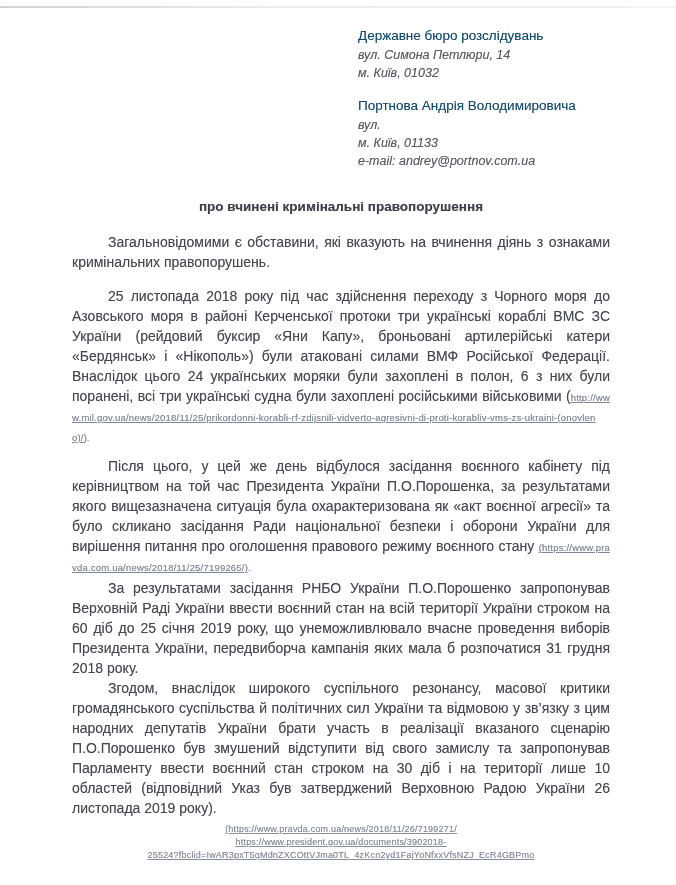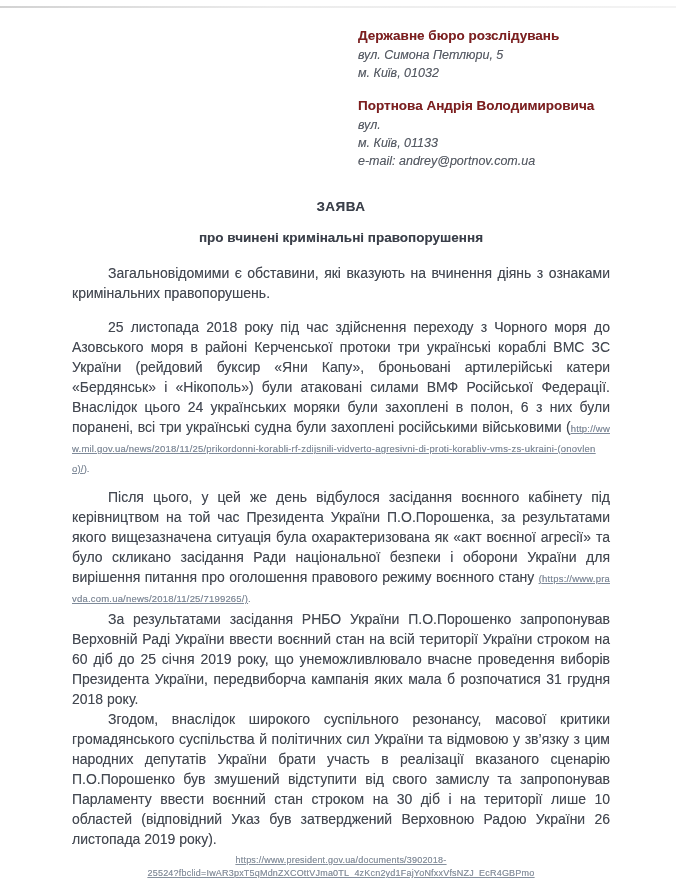--- a/index.html
+++ b/index.html
@@ -23,24 +23,24 @@
     top: 0; left: 0;
     width: 676px; height: 885px;
     padding: 26px 66px 0 72px;
     box-sizing: border-box;
     color: #434851;
     text-shadow: 0 0 .5px rgba(67,72,81,.45);
   }
   .addr-block { margin-left: 286px; }
   .addr-block.second { margin-top: 14px; }
   .addr-name {
-    font-weight: bold;
+    font-weight: normal;
     font-size: 13.5px;
     line-height: 20px;
-    color: #7f1d1d;
+    color: #0c4a6e;
   }
   .addr-line {
     font-style: italic;
     font-size: 12.5px;
     line-height: 18px;
     color: #565b64;
   }
   .title-block { margin-top: 28px; text-align: center; }
   .doc-title {
     font-weight: bold;
@@ -96,48 +96,48 @@
 </style>
 </head>
 <body>
 
 <div class="scan-edge-top"></div>
 
 <div class="page">
 
   <div class="addr-block">
     <div class="addr-name">Державне бюро розслідувань</div>
-    <div class="addr-line">вул. Симона Петлюри, 5</div>
+    <div class="addr-line">вул. Симона Петлюри, 14</div>
     <div class="addr-line">м. Київ, 01032</div>
   </div>
 
   <div class="addr-block second">
     <div class="addr-name">Портнова Андрія Володимировича</div>
     <div class="addr-line">вул.</div>
     <div class="addr-line">м. Київ, 01133</div>
     <div class="addr-line">e-mail: andrey@portnov.com.ua</div>
   </div>
 
   <div class="title-block">
-    <div class="doc-title">ЗАЯВА</div>
     <div class="doc-subtitle">про вчинені кримінальні правопорушення</div>
   </div>
 
   <div class="body-text">
 
     <p class="para gap-lg"><span>Загальновідомими є обставини, які вказують на вчинення діянь з ознаками кримінальних правопорушень.</span></p>
 
     <p class="para gap-md"><span>25 листопада 2018 року під час здійснення переходу з Чорного моря до Азовського моря в районі Керченської протоки три українські кораблі ВМС ЗС України (рейдовий буксир «Яни Капу», броньовані артилерійські катери «Бердянськ» і «Нікополь») були атаковані силами ВМФ Російської Федерації. Внаслідок цього 24 українських моряки були захоплені в полон, 6 з них були поранені, всі три українські судна були захоплені російськими військовими (</span><span class="doc-link">http://www.mil.gov.ua/news/2018/11/25/prikordonni-korabli-rf-zdijsnili-vidverto-agresivni-di-proti-korabliv-vms-zs-ukraini-(onovleno)/</span><span class="small-after">).</span></p>
 
     <p class="para"><span>Після цього, у цей же день відбулося засідання воєнного кабінету під керівництвом на той час Президента України П.О.Порошенка, за результатами якого вищезазначена ситуація була охарактеризована як «акт воєнної агресії» та було скликано засідання Ради національної безпеки і оборони України для вирішення питання про оголошення правового режиму воєнного стану </span><span class="doc-link">(https://www.pravda.com.ua/news/2018/11/25/7199265/)</span><span class="small-after">.</span></p>
 
     <p class="para"><span>За результатами засідання РНБО України П.О.Порошенко запропонував Верховній Раді України ввести воєнний стан на всій території України строком на 60 діб до 25 січня 2019 року, що унеможливлювало вчасне проведення виборів Президента України, передвиборча кампанія яких мала б розпочатися 31 грудня 2018 року.</span></p>
 
     <p class="para"><span>Згодом, внаслідок широкого суспільного резонансу, масової критики громадянського суспільства й політичних сил України та відмовою у зв’язку з цим народних депутатів України брати участь в реалізації вказаного сценарію П.О.Порошенко був змушений відступити від свого замислу та запропонував Парламенту ввести воєнний стан строком на 30 діб і на території лише 10 областей (відповідний Указ був затверджений Верховною Радою України 26 листопада 2019 року).</span></p>
 
   </div>
 
   <div class="footnotes">
+    <div class="foot-line"><span class="foot-link">(https://www.pravda.com.ua/news/2018/11/26/7199271/</span></div>
     <div class="foot-line"><span class="foot-link">https://www.president.gov.ua/documents/3902018-</span></div>
     <div class="foot-line"><span class="foot-link">25524?fbclid=IwAR3pxT5qMdnZXCOttVJma0TL_4zKcn2yd1FajYoNfxxVfsNZJ_EcR4GBPmo</span></div>
   </div>
 
 </div>
 
 </body></html>

